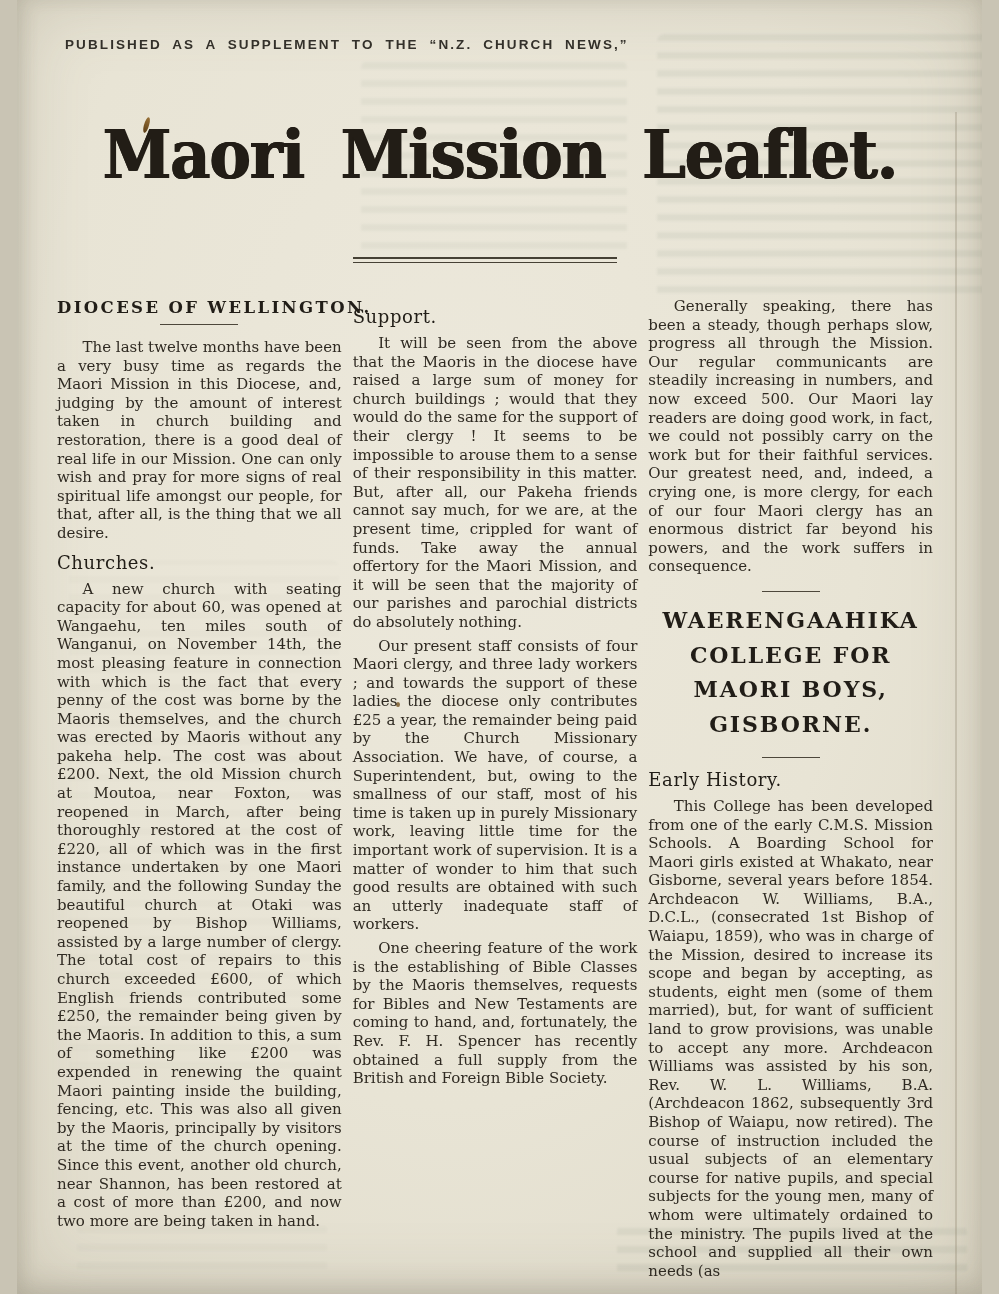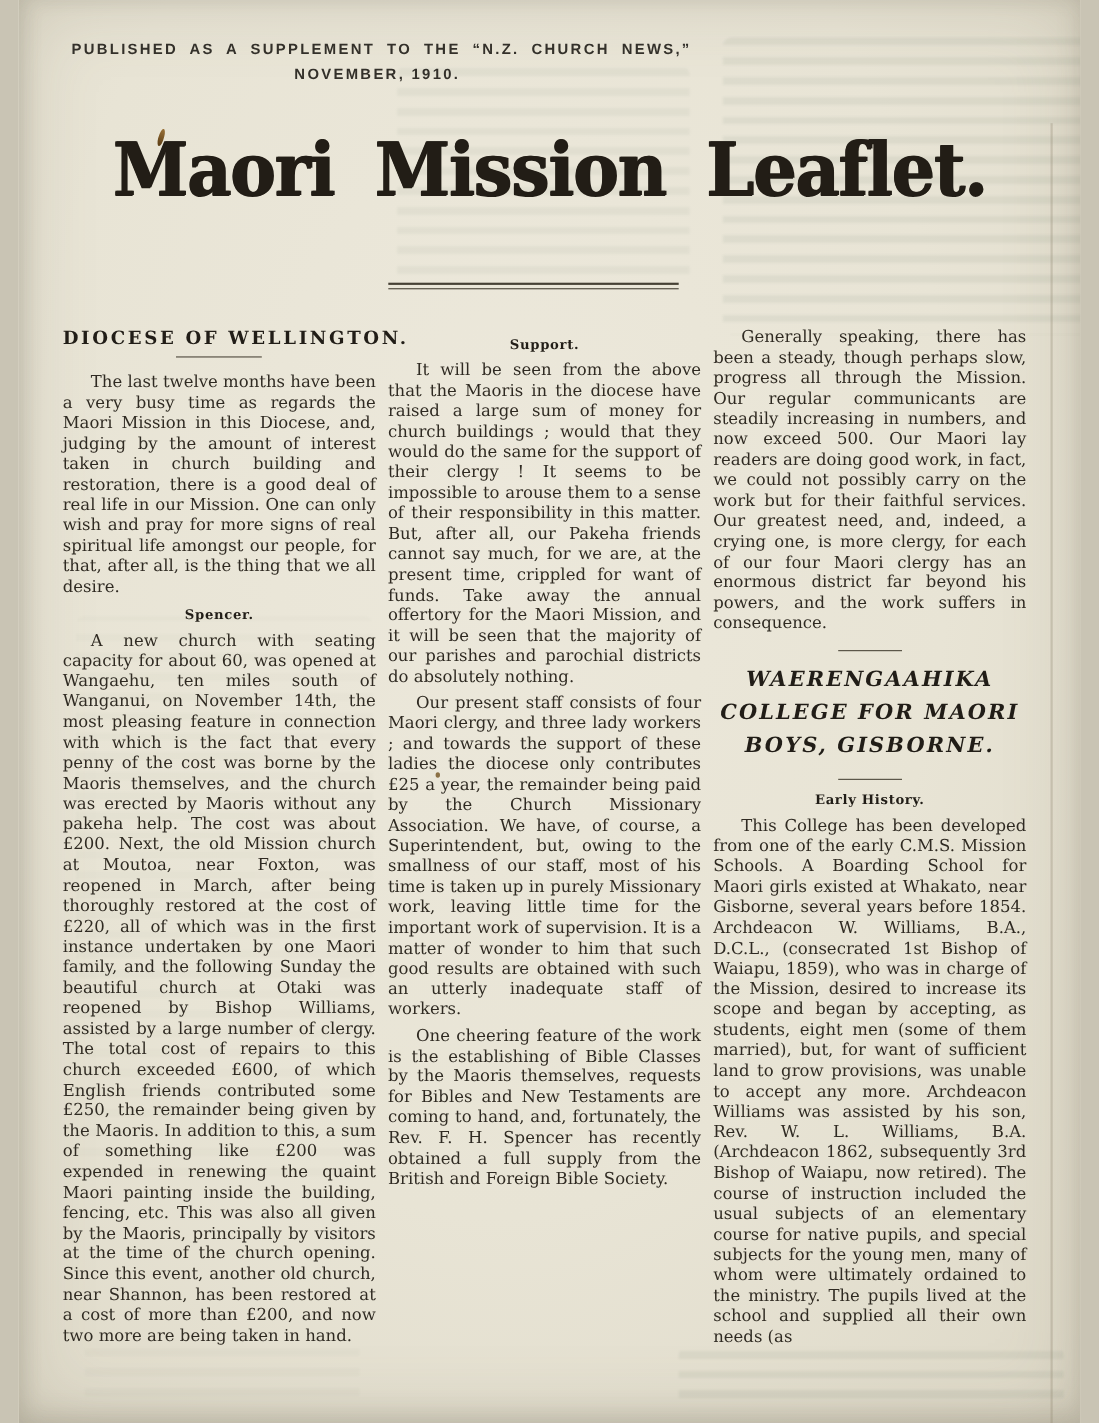--- a/index.html
+++ b/index.html
@@ -76,60 +76,59 @@
   .main-heading{
     margin:1px 0 7px;
     font-size:16.5px;font-weight:bold;
     letter-spacing:2.4px;
     text-align:center;color:#211d17;
     white-space:nowrap;
   }
   .rule-short{width:78px;border:0;border-top:1.5px solid #4d473b;margin:0 auto 13px;}
   .sub-heading{
     margin:9px 0 7px;
-    font-size:12px;font-weight:bold;letter-spacing:.6px;
-    text-align:center;color:#211d17;
+    font-size:18px;font-weight:normal;letter-spacing:.6px;
+    color:#211d17;
   }
   .rule-mid{width:58px;border:0;border-top:1.5px solid #4d473b;margin:15px auto 11px;}
   .college-heading{
     margin:2px 2px 4px;
-    font-size:19px;font-weight:bold;
+    font-size:22px;font-weight:bold;
     letter-spacing:1.9px;line-height:1.58;
-    text-align:center;color:#211d17;font-style:italic;
+    text-align:center;color:#211d17;
   }
 </style>
 </head>
 <body>
 
 <div class="page">
 
   <div class="ghost g1"></div>
   <div class="ghost g2"></div>
   <div class="ghost g3"></div>
   <div class="ghost g4"></div>
   <div class="ghost g5"></div>
   <div class="fold-line"></div>
   <div class="ink-mark"></div>
   <div class="speck"></div>
 
   <div class="top-header">
     <div class="supplement-line">PUBLISHED AS A SUPPLEMENT TO THE “N.Z. CHURCH NEWS,”</div>
-    <div class="date-line">NOVEMBER, 1910.</div>
   </div>
 
   <h1 class="masthead">Maori Mission Leaflet.</h1>
   <div class="double-rule"></div>
 
   <div class="columns">
 
     <div class="col">
       <h2 class="main-heading">DIOCESE OF WELLINGTON.</h2>
       <hr class="rule-short">
       <p class="para">The last twelve months have been a very busy time as regards the Maori Mission in this Diocese, and, judging by the amount of interest taken in church building and restoration, there is a good deal of real life in our Mission. One can only wish and pray for more signs of real spiritual life amongst our people, for that, after all, is the thing that we all desire.</p>
-      <h3 class="sub-heading">Spencer.</h3>
+      <h3 class="sub-heading">Churches.</h3>
       <p class="para">A new church with seating capacity for about 60, was opened at Wangaehu, ten miles south of Wanganui, on November 14th, the most pleasing feature in connection with which is the fact that every penny of the cost was borne by the Maoris themselves, and the church was erected by Maoris without any pakeha help. The cost was about £200. Next, the old Mission church at Moutoa, near Foxton, was reopened in March, after being thoroughly restored at the cost of £220, all of which was in the first instance undertaken by one Maori family, and the following Sunday the beautiful church at Otaki was reopened by Bishop Williams, assisted by a large number of clergy. The total cost of repairs to this church exceeded £600, of which English friends contributed some £250, the remainder being given by the Maoris. In addition to this, a sum of something like £200 was expended in renewing the quaint Maori painting inside the building, fencing, etc. This was also all given by the Maoris, principally by visitors at the time of the church opening. Since this event, another old church, near Shannon, has been restored at a cost of more than £200, and now two more are being taken in hand.</p>
     </div>
 
     <div class="col">
       <h3 class="sub-heading">Support.</h3>
       <p class="para">It will be seen from the above that the Maoris in the diocese have raised a large sum of money for church buildings ; would that they would do the same for the support of their clergy ! It seems to be impossible to arouse them to a sense of their responsibility in this matter. But, after all, our Pakeha friends cannot say much, for we are, at the present time, crippled for want of funds. Take away the annual offertory for the Maori Mission, and it will be seen that the majority of our parishes and parochial districts do absolutely nothing.</p>
       <p class="para">Our present staff consists of four Maori clergy, and three lady workers ; and towards the support of these ladies the diocese only contributes £25 a year, the remainder being paid by the Church Missionary Association. We have, of course, a Superintendent, but, owing to the smallness of our staff, most of his time is taken up in purely Missionary work, leaving little time for the important work of supervision. It is a matter of wonder to him that such good results are obtained with such an utterly inadequate staff of workers.</p>
       <p class="para">One cheering feature of the work is the establishing of Bible Classes by the Maoris themselves, requests for Bibles and New Testaments are coming to hand, and, fortunately, the Rev. F. H. Spencer has recently obtained a full supply from the British and Foreign Bible Society.</p>
     </div>
 

